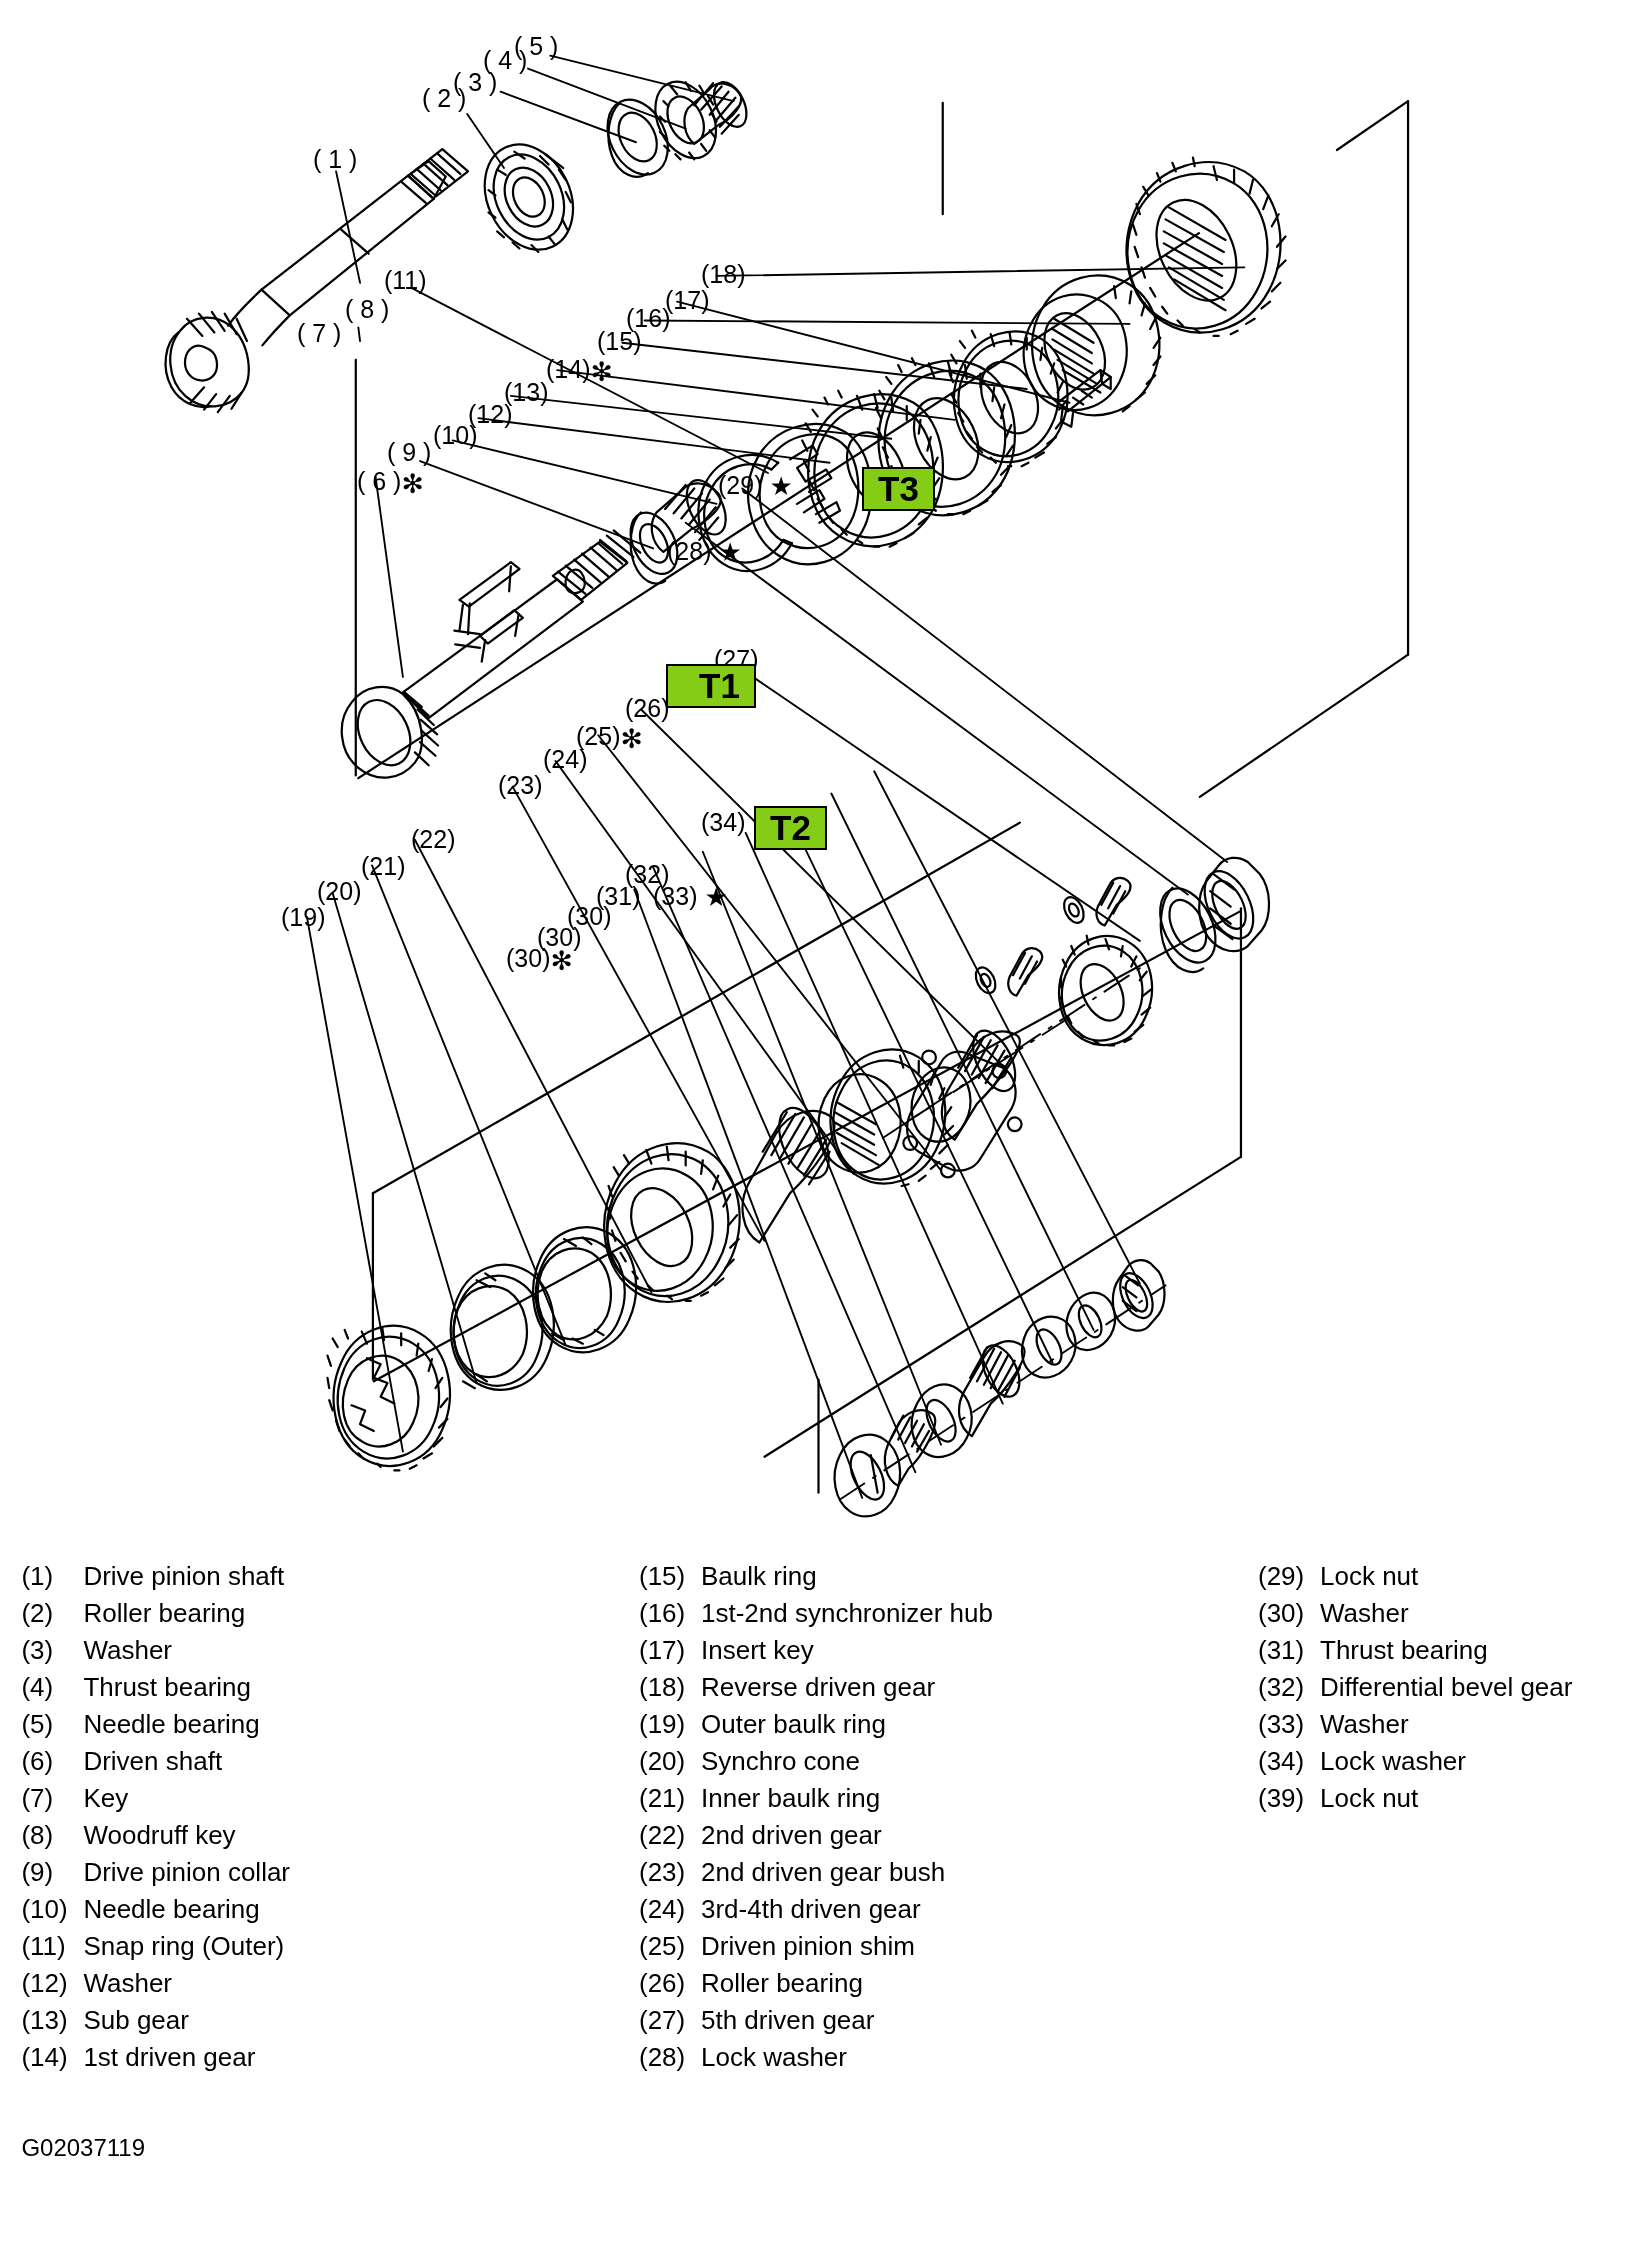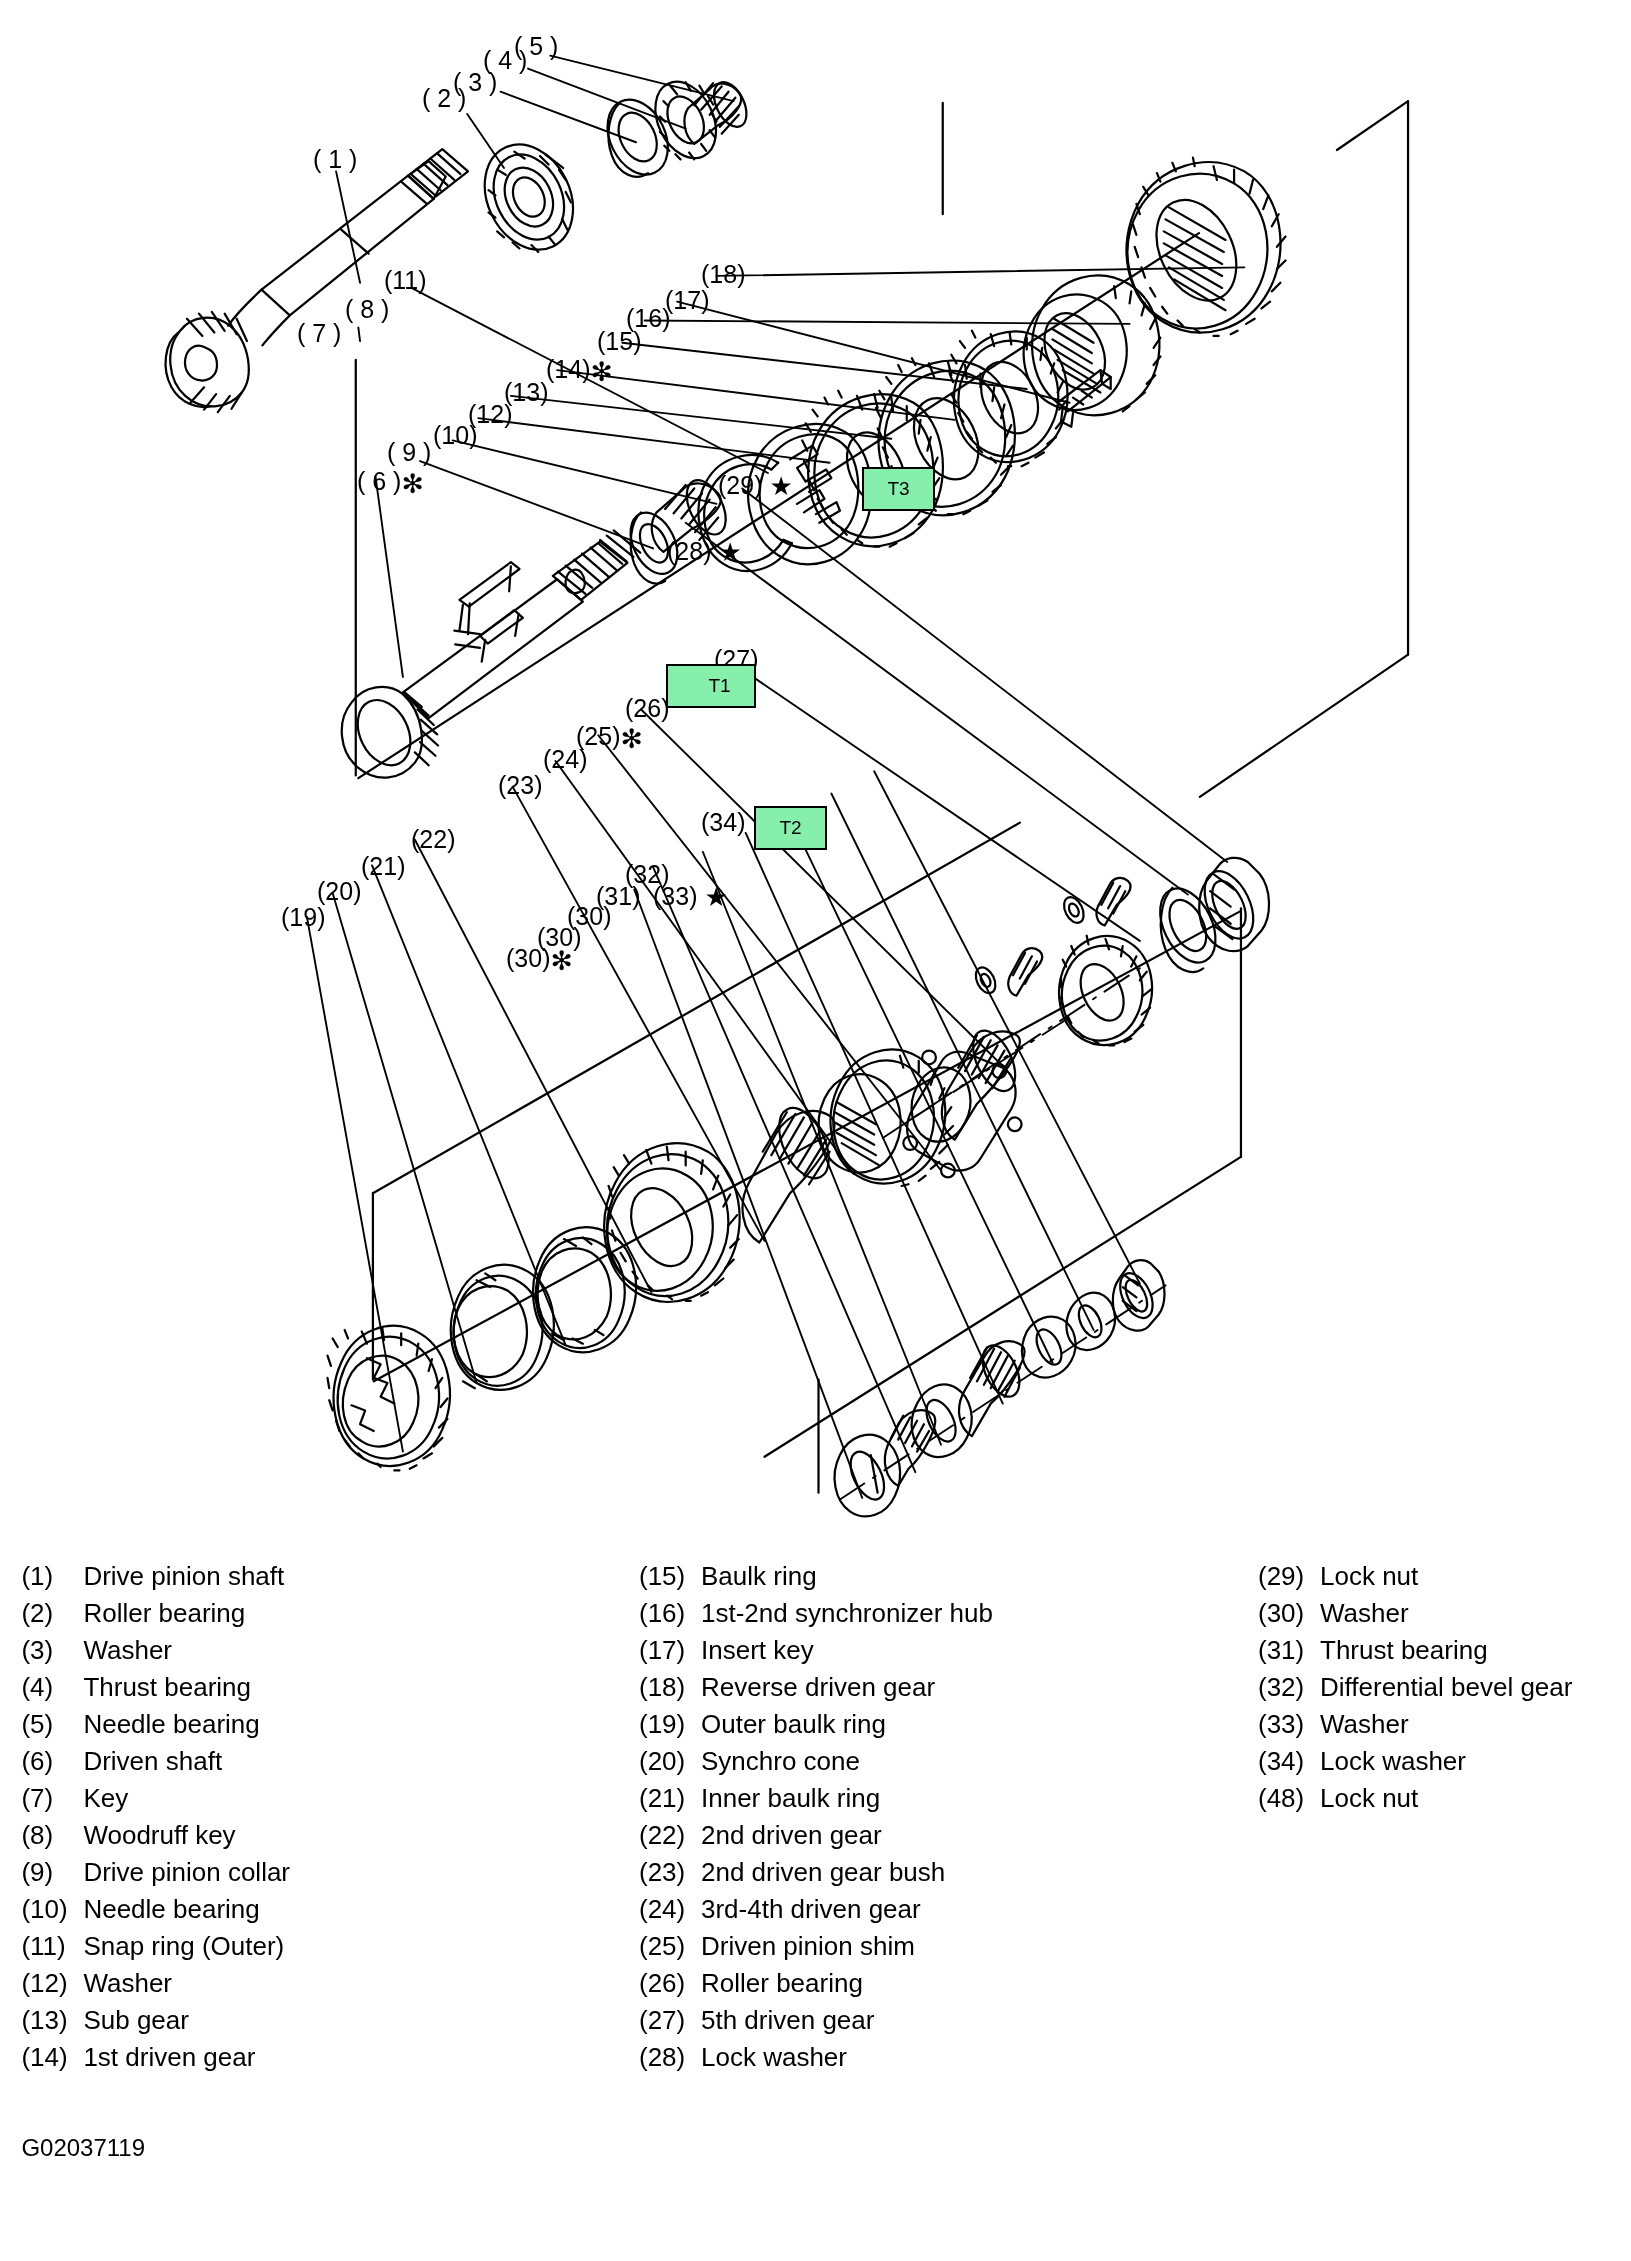--- a/index.html
+++ b/index.html
@@ -9,21 +9,21 @@
     font-family:"Liberation Sans","DejaVu Sans",sans-serif;color:#000;
   }
   #figure{position:absolute;left:0;top:0;width:1631px;height:1551px;}
   #figure svg{display:block;}
 
   .lbl{position:absolute;font-size:25px;line-height:1;white-space:nowrap;letter-spacing:0px;}
   .lbl .star{font-size:26px;vertical-align:-0.9px;}
   .lbl .ast{font-size:26.6px;vertical-align:-2.6px;}
 
   .tbox{position:absolute;border:2.6px solid #000;display:flex;align-items:center;
-        justify-content:center;font-size:19px;background:#86efac;}
+        justify-content:center;font-size:35px;background:#84cc16;font-weight:bold;}
 
   
   #legend{position:absolute;left:0;top:1558px;width:1631px;height:651px;}
   .legcol{position:absolute;top:0;}
   .legrow{display:flex;font-size:26px;line-height:37px;white-space:nowrap;}
   .legnum{width:62px;flex:0 0 62px;}
   .legtxt{}
   #col1{left:21.4px;width:369px;}
   #col2{left:639px;width:600px;}
   #col3{left:1258px;width:373px;overflow:hidden;}
@@ -755,19 +755,19 @@
       </div>
       <div class="legrow" data-name="legend-row">
         <span class="legnum" data-name="legend-item-number">(33)</span>
         <span class="legtxt" data-name="legend-item-label">Washer</span>
       </div>
       <div class="legrow" data-name="legend-row">
         <span class="legnum" data-name="legend-item-number">(34)</span>
         <span class="legtxt" data-name="legend-item-label">Lock washer</span>
       </div>
       <div class="legrow" data-name="legend-row">
-        <span class="legnum" data-name="legend-item-number">(48)</span>
+        <span class="legnum" data-name="legend-item-number">(39)</span>
         <span class="legtxt" data-name="legend-item-label">Lock nut</span>
       </div>
     </div>
 </div>
 <div id="figcode" data-name="figure-code">G02037119</div>
 
 
 </body></html>

